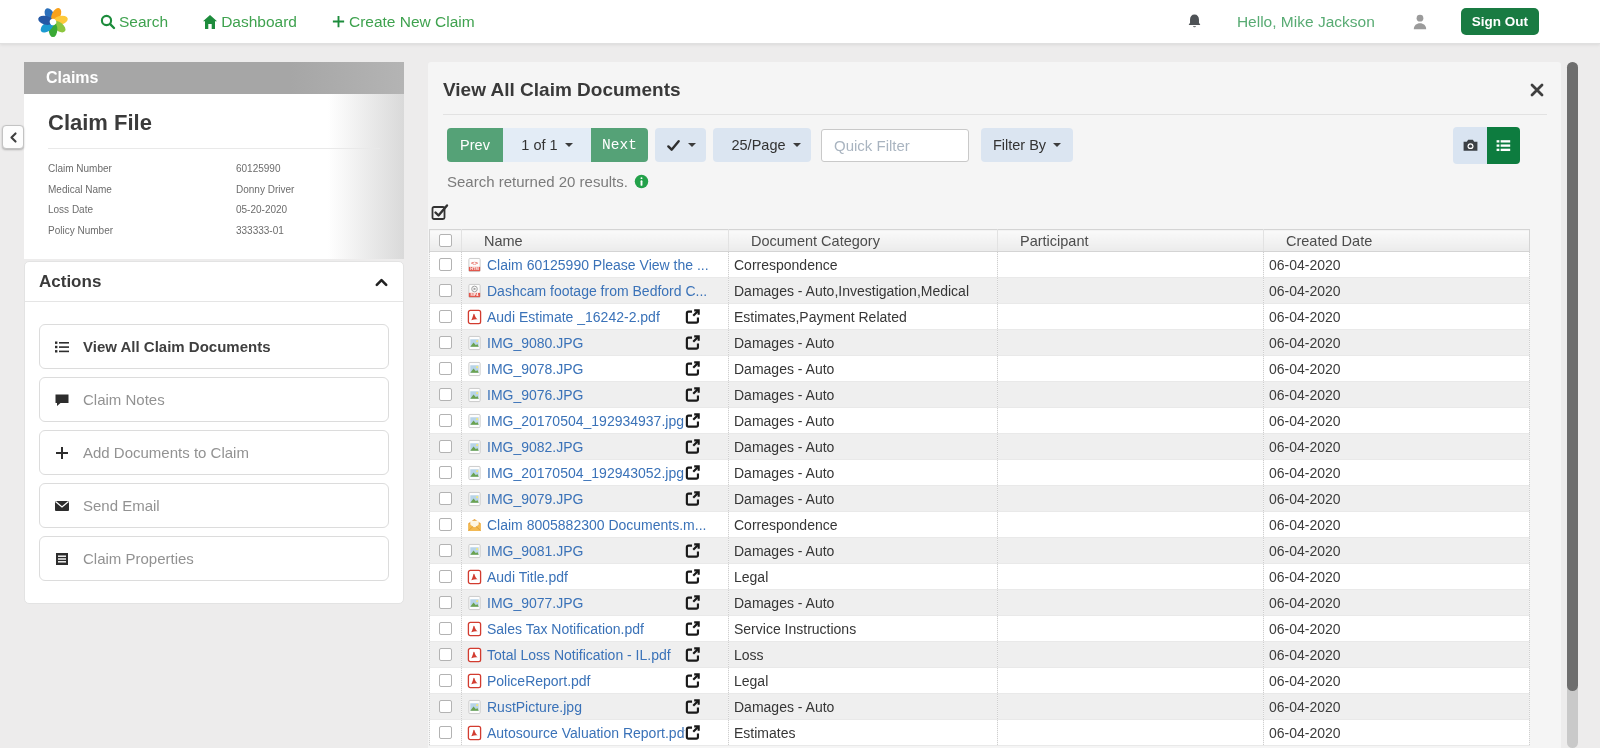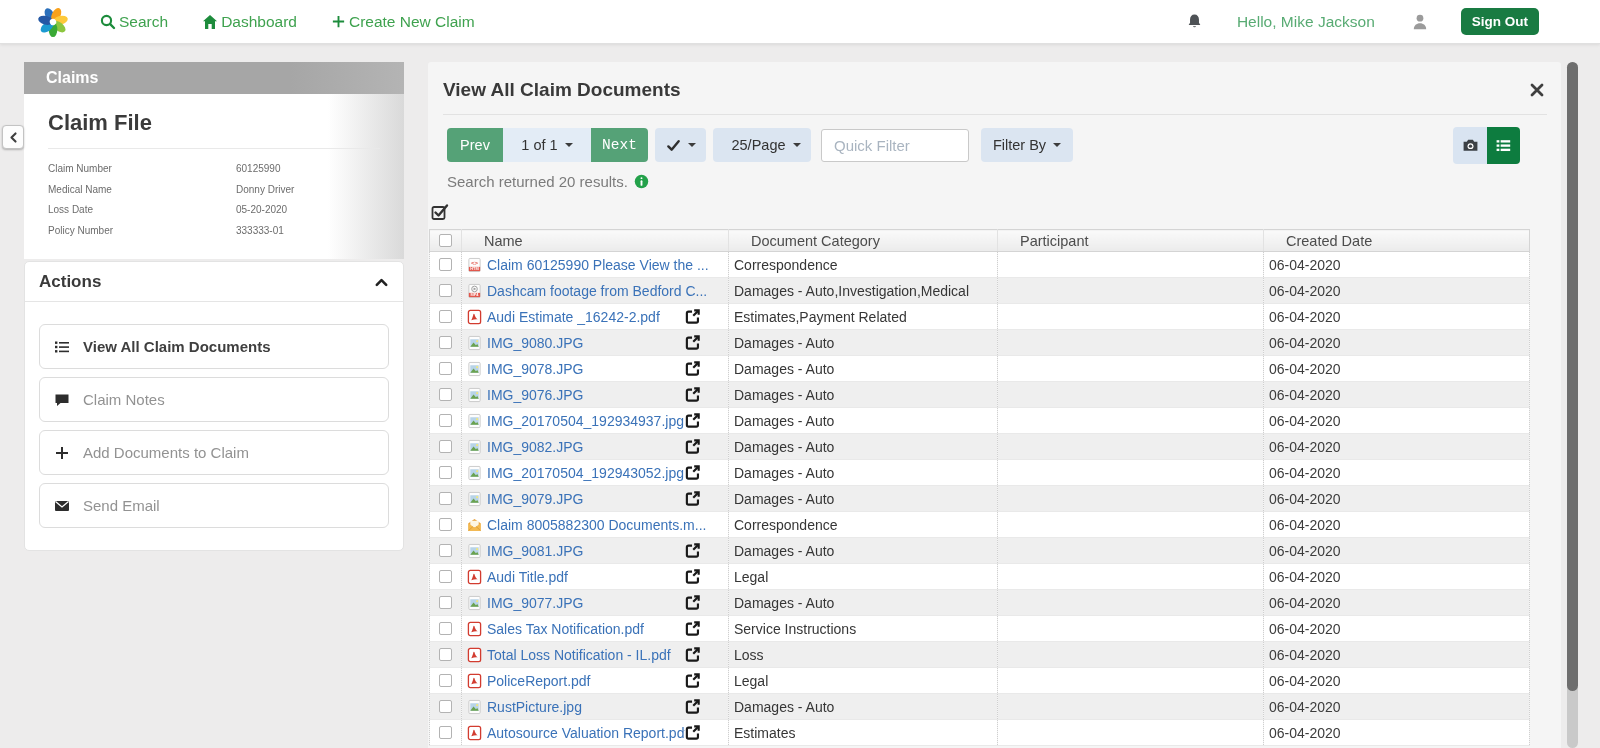--- a/index.html
+++ b/index.html
@@ -306,20 +306,26 @@
         <svg width="16" height="16">
             <use href="#i-plusdark"></use>
           </svg>
         <span class="albl">Add Documents to Claim</span>
       </button>
       <button class="action-btn">
         <svg width="16" height="16">
             <use href="#i-envelope"></use>
           </svg>
         <span class="albl">Send Email</span>
+      </button>
+      <button class="action-btn">
+        <svg width="16" height="16">
+            <use href="#i-props"></use>
+          </svg>
+        <span class="albl">Claim Properties</span>
       </button>
     </div>
   </div>
 </aside>
 
 <main class="panel">
   <div class="panel-head">
     <span class="panel-title">View All Claim Documents</span>
     <svg width="16" height="16">
         <use href="#i-close"></use>

